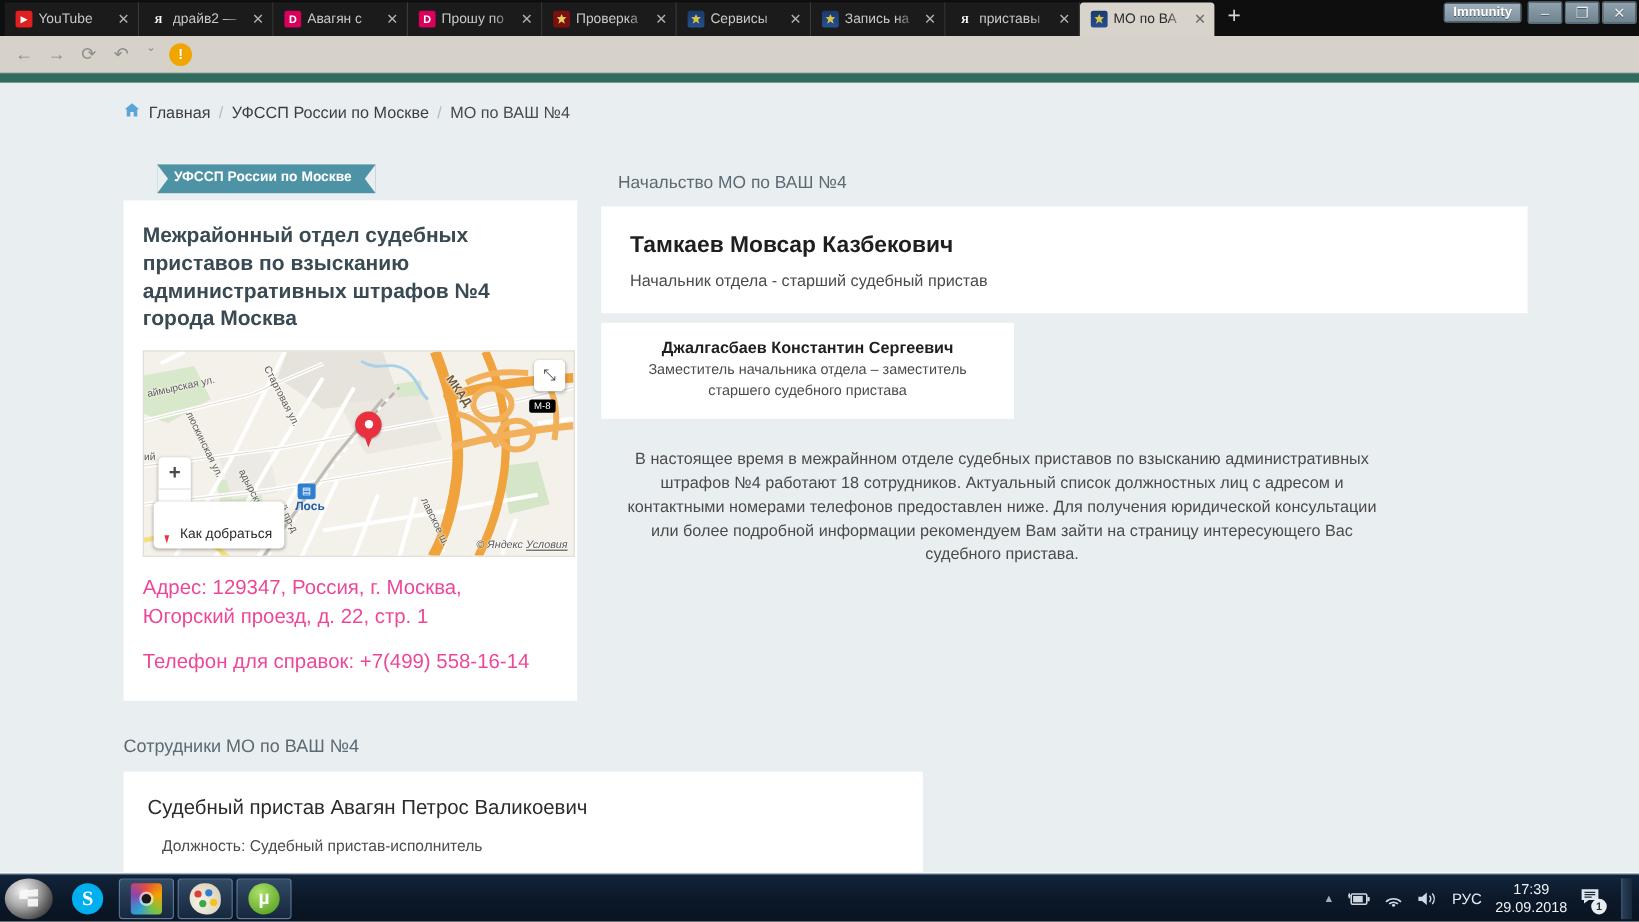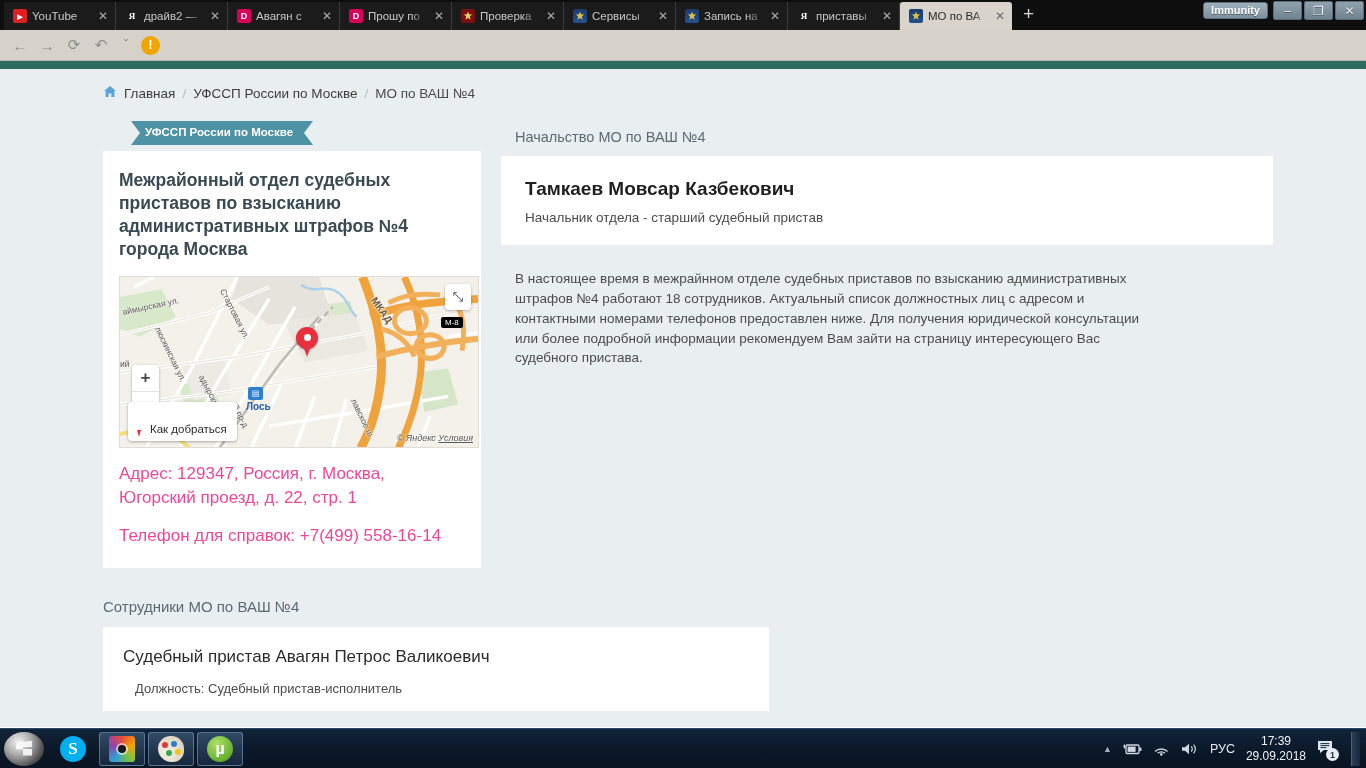--- a/index.html
+++ b/index.html
@@ -188,21 +188,21 @@
     background: #e9eef1;
     overflow: hidden;
     position: relative;
   }
   .container { width: 1180px; margin: 0 auto; padding-top: 16px; }
 
   .breadcrumb {
     display: flex; align-items: center; gap: 7px;
     font-size: 13.5px; color: #4a4a4a;
     padding-left: 10px;
-    margin-bottom: 20px;
+    margin-bottom: 36px;
   }
   .home-icon { color: #5aa5d8; font-size: 13px; }
   .breadcrumb a { color: #3d3d3d; text-decoration: none; }
   .crumb-sep { color: #b4bcc2; }
 
   .cols { display: flex; gap: 20px; align-items: flex-start; padding-left: 10px; }
   .col-left { width: 378px; flex: 0 0 378px; }
   .col-right { flex: 1 1 auto; padding-top: 8px; }
 
   
@@ -369,20 +369,21 @@
     text-align: center;
   }
   .deputy-name { font-size: 13.5px; font-weight: bold; color: #1f1f1f; margin-bottom: 3px; }
   .deputy-role { font-size: 12px; color: #4b4b4b; line-height: 1.42; }
 
   .descr {
     font-size: 13.5px; color: #4b4b4b;
     line-height: 1.47;
     padding: 24px 14px 0 14px;
     max-width: 668px;
+    text-align: center;
   }
 
   
   .staff-wrap { padding-left: 10px; margin-top: 30px; }
   .staff-head { font-size: 15px; color: #5c6a72; padding-bottom: 12px; }
   .staff-card {
     background: #fff;
     width: 666px;
     padding: 20px 20px 0 20px;
     height: 84px;
@@ -683,20 +684,24 @@
         </div>
 
         <div class="col-right">
           <div class="sec-head">Начальство МО по ВАШ №4</div>
 
           <div class="chief-card">
             <div class="chief-name">Тамкаев Мовсар Казбекович</div>
             <div class="chief-role">Начальник отдела - старший судебный пристав</div>
           </div>
 
+          <div class="deputy-card">
+            <div class="deputy-name">Джалгасбаев Константин Сергеевич</div>
+            <div class="deputy-role">Заместитель начальника отдела – заместитель старшего судебного пристава</div>
+          </div>
 
           <div class="descr">В настоящее время в межрайнном отделе судебных приставов по взысканию административных штрафов №4 работают 18 сотрудников. Актуальный список должностных лиц с адресом и контактными номерами телефонов предоставлен ниже. Для получения юридической консультации или более подробной информации рекомендуем Вам зайти на страницу интересующего Вас судебного пристава.</div>
         </div>
       </div>
 
       <div class="staff-wrap">
         <div class="staff-head">Сотрудники МО по ВАШ №4</div>
         <div class="staff-card">
           <div class="staff-name">Судебный пристав Авагян Петрос Валикоевич</div>
           <div class="staff-pos">Должность: Судебный пристав-исполнитель</div>

